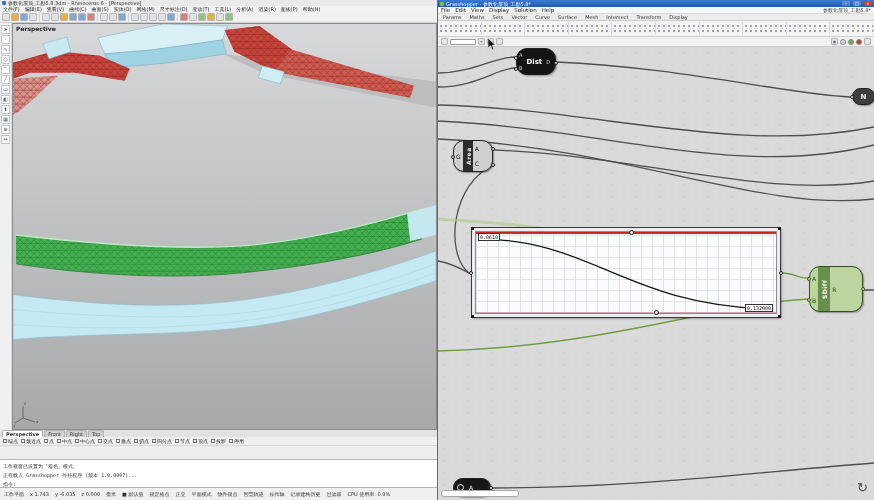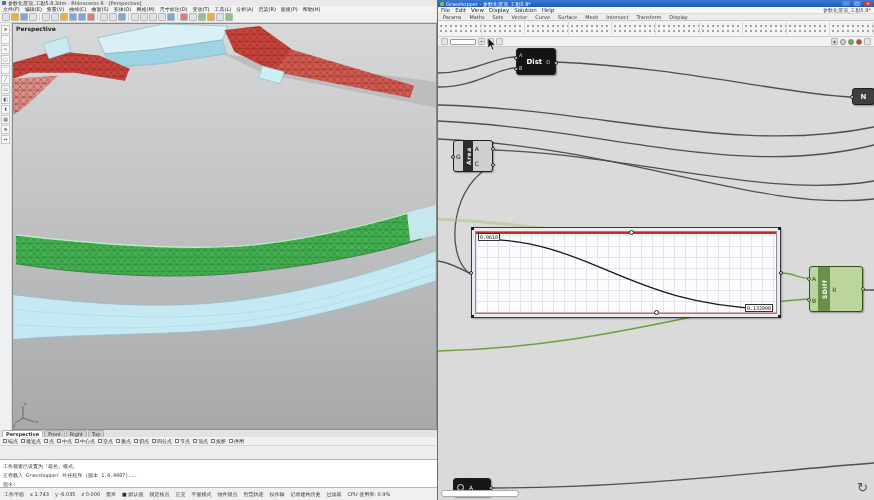--- a/index.html
+++ b/index.html
@@ -49,21 +49,21 @@
   .pgroup{flex:1;border-right:1px solid #d9d9d9;margin:1px 0;background-image:radial-gradient(circle at 2px 2px,#9aa4b0 1.1px,transparent 1.4px);background-size:5px 5px;background-position:1px 2px}
   .g-ctools{height:10px;display:flex;align-items:center;gap:2px;padding:0 3px;background:#f1f1f1;border-bottom:1px solid #c6c6c6}
   .tic{width:7px;height:7px;border:1px solid #b5b5b5;background:#e4e7ea;border-radius:1px;font-size:4px;line-height:6px;text-align:center;color:#555}
   .g-search{width:26px;height:6px;border:1px solid #9a9a9a;background:#fff;border-radius:1px;font-size:4px}
   .dot{width:6px;height:6px;border-radius:50%;border:1px solid #888}
   .dot.green{background:#6fae3c}.dot.red{background:#c93a2e}.dot.gray{background:#cfd3d7}
   .g-ctools .spacer{flex:1}
   .g-canvas{position:absolute;top:47px;left:0;right:0;bottom:0;background:#dadada;overflow:hidden;background-image:radial-gradient(circle,#c6c6c6 .5px,transparent .8px);background-size:12px 12px}
   .wires{position:absolute;inset:0;width:100%;height:100%}
 
-  .gcomp{position:absolute;display:flex;align-items:stretch;border:1px solid #1e1e1e;border-radius:3px;box-shadow:1px 1px 1.5px rgba(0,0,0,.35);font-size:6px;overflow:visible}
+  .gcomp{position:absolute;display:flex;align-items:stretch;border:1px solid #1e1e1e;border-radius:11px;box-shadow:1px 1px 1.5px rgba(0,0,0,.35);font-size:6px;overflow:visible}
   .gcol{display:flex;flex-direction:column;justify-content:space-around;align-items:center;padding:0 2px;min-width:7px}
   .glabel{display:flex;align-items:center;justify-content:center;font-weight:bold;padding:0 2px}
   .vtext{writing-mode:vertical-rl;transform:rotate(180deg);letter-spacing:.5px;font-size:6px}
   .grip{position:absolute;width:4px;height:4px;border:1px solid #222;border-radius:50%;background:#e8e8e8;z-index:3}
   .grip.green{background:#cfe6ad;border-color:#39571d}
 
   .dist{background:#141414;color:#f0f0f0}
   .dist .gcol{color:#ccc;font-size:5px}
   .dist .glabel{color:#fff;font-size:7px}
 

